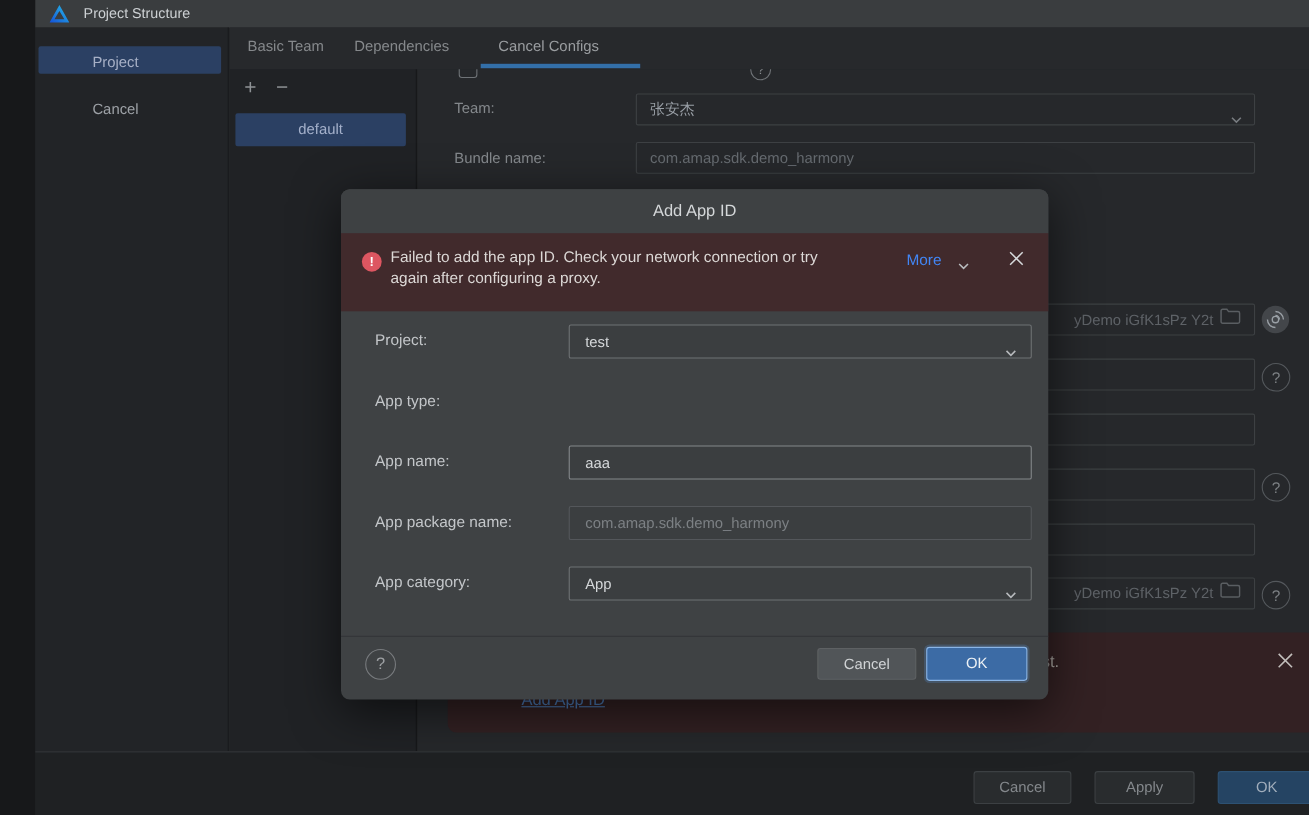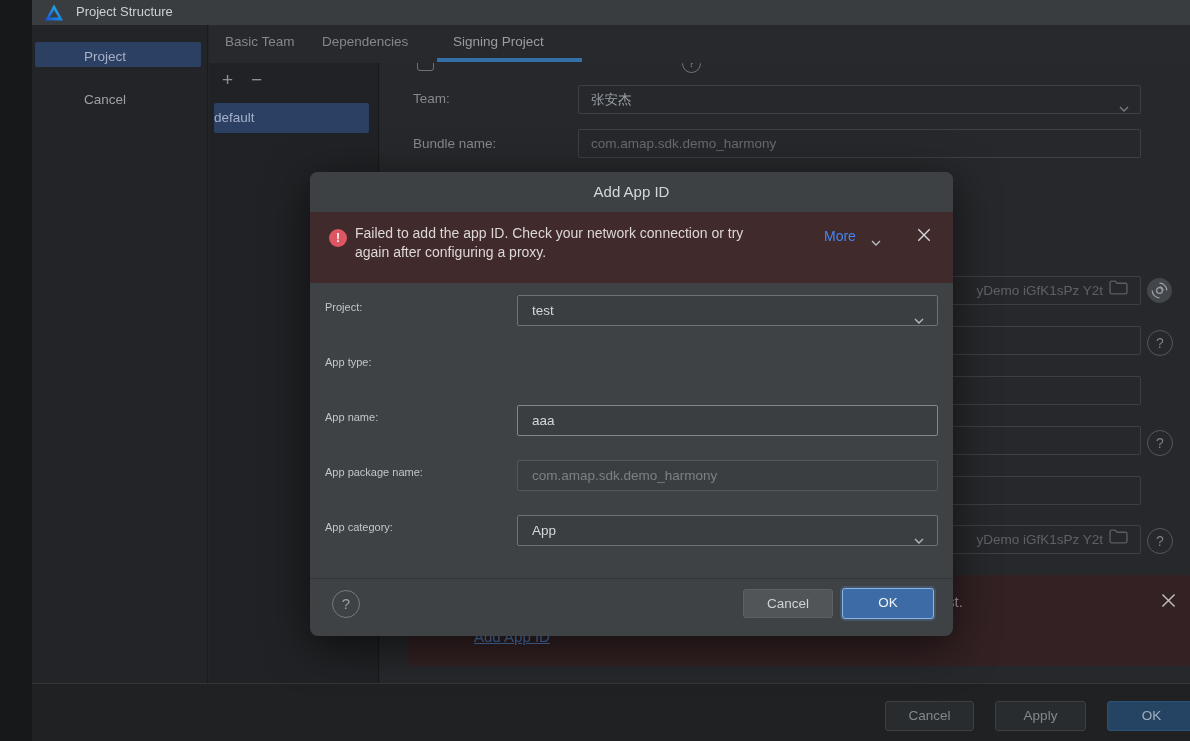--- a/index.html
+++ b/index.html
@@ -22,21 +22,21 @@
   
   .tabbar { position:absolute; left:177px; top:25px; width:1013px; height:38px; background:#27292c; }
   .tab { position:absolute; top:0; height:34px; line-height:34px; font-size:13.5px; color:#85888b; cursor:pointer; }
   .tab.active { color:#9a9da0; }
   .tab-underline { position:absolute; left:228px; top:33px; width:145px; height:4px; background:#336fa8; }
 
   
   .listcol { position:absolute; left:177px; top:63px; width:170px; height:620px; background:#202225; border-right:1px solid #17181a; }
   .listcol .tool { position:absolute; top:6px; font-size:19px; color:#8d9194; cursor:pointer; }
   .list-item { position:absolute; left:5px; top:40px; width:155px; height:30px; background:#2b4063; border-radius:2px;
-               line-height:30px; font-size:13.5px; color:#a4b0ca; cursor:pointer; }
+               text-align:center; line-height:30px; font-size:13.5px; color:#a4b0ca; cursor:pointer; }
 
   
   .formarea { position:absolute; left:348px; top:63px; width:842px; height:620px; background:#26282b; overflow:hidden; }
   .clip-checkbox { position:absolute; left:37px; top:-8px; width:17px; height:16px; border:1.5px solid #6f7377; border-radius:3px; }
   .clip-help { position:absolute; left:302px; top:-9px; width:19px; height:19px; border:1.3px solid #6f7377; border-radius:50%;
                color:#8a8e92; font-size:12px; text-align:center; line-height:17px; }
   .bg-label { position:absolute; left:33px; font-size:13.5px; color:#84888c; }
   .bg-input { position:absolute; left:198px; width:563px; height:29px; border:1px solid #3d4043; border-radius:2px;
               font-size:13.5px; color:#989ea5; line-height:27px; padding:0 12px; }
   .bg-input .chev { position:absolute; right:10px; top:9px; color:#787c80; }
@@ -64,21 +64,21 @@
   .modal-header { position:absolute; left:0; top:0; width:100%; height:40px; background:#3e4143; border-radius:8px 8px 0 0; }
   .modal-title { width:100%; text-align:center; line-height:40px; font-size:15px; color:#d4d7d9; }
   .m-banner { position:absolute; left:0; top:40px; width:100%; height:71px; background:#412a2c; }
   .m-banner .err-ic { position:absolute; left:19px; top:17px; width:18px; height:18px; border-radius:50%; background:#dd5661;
                       color:#fff; font-size:12px; font-weight:bold; text-align:center; line-height:18px; }
   .m-banner .msg { position:absolute; left:45px; top:12px; width:425px; font-size:14px; line-height:19px; color:#dcd8d6; }
   .m-banner .more { position:absolute; left:514px; top:16px; font-size:14px; color:#4286f5; cursor:pointer; }
   .m-banner .more-chev { position:absolute; left:560px; top:21px; color:#b9bcbf; cursor:pointer; }
   .m-banner .bx { position:absolute; left:606px; top:15px; width:16px; height:16px; color:#d6d9db; cursor:pointer; }
 
-  .m-label { position:absolute; left:15px; font-size:11px; color:#c3c6c9; }
+  .m-label { position:absolute; left:31px; font-size:14px; color:#c3c6c9; }
   .m-ctl { position:absolute; left:207px; width:421px; height:31px; background:#3b3e40; border:1px solid #6f7274; border-radius:2px;
            font-size:13.5px; color:#d4d7d9; line-height:29px; padding:0 14px; cursor:pointer; }
   .m-ctl .chev { position:absolute; right:12px; top:10px; color:#b6b9bc; }
   .m-ctl.disabled { border-color:#54575b; color:#7c8084; cursor:default; }
   .m-ctl.disabled .chev { color:#6a6d71; }
   .m-ctl.text { cursor:text; }
   .m-ctl.focusy { border-color:#84878a; }
 
   .m-sep { position:absolute; left:0; top:406px; width:100%; height:1px; background:#333639; }
   .m-help { position:absolute; left:22px; top:418px; width:28px; height:28px; border:1.3px solid #787b7e; border-radius:50%;
@@ -119,21 +119,21 @@
       <span>Project</span>
     </div>
     <div class="side-item" style="top:60px;">
       <span>Cancel</span>
     </div>
   </div>
 
   <div class="tabbar">
     <div class="tab" style="left:16px;">Basic Team</div>
     <div class="tab" style="left:113px;">Dependencies</div>
-    <div class="tab active" style="left:244px;">Signing Project</div>
+    <div class="tab active" style="left:244px;">Cancel Configs</div>
     <div class="tab-underline"></div>
   </div>
 
   <div class="listcol">
     <span class="tool" style="left:13px;">+</span>
     <span class="tool" style="left:42px;">−</span>
     <div class="list-item">default</div>
   </div>
 
   <div class="formarea">

